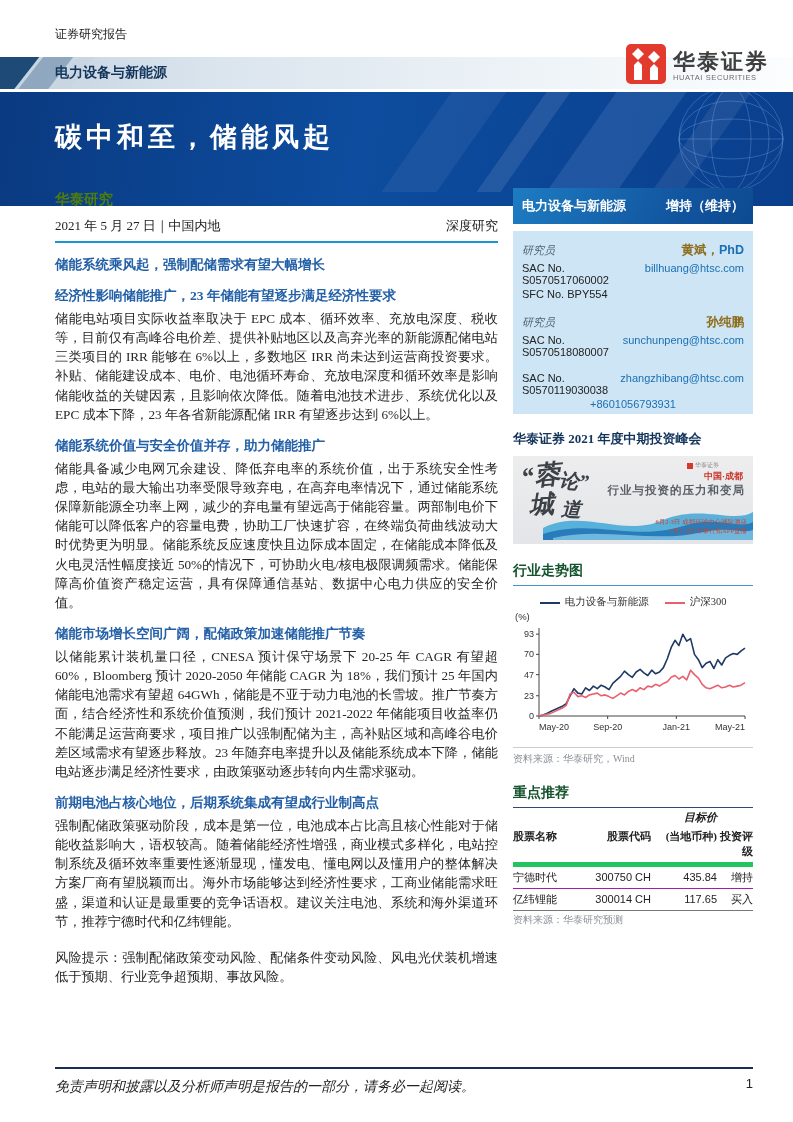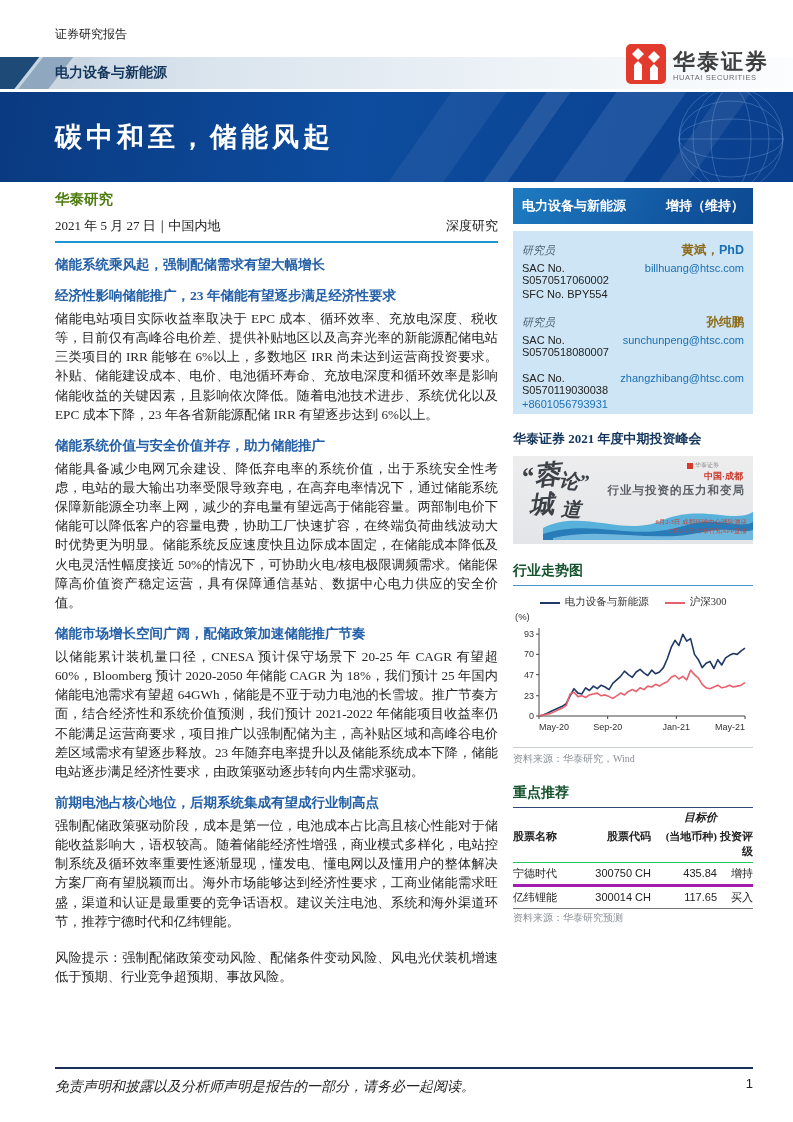--- a/index.html
+++ b/index.html
@@ -14,21 +14,21 @@
   .dg1{left:-14px;width:40px;background:#1d4a76;}
   .dg2{left:30px;width:30px;background:#8fa8bf;}
   .dg3{left:64px;width:16px;background:#c9d6e1;}
   .band-label{position:absolute;left:55px;top:7px;font-size:14px;font-weight:bold;color:#13355c;}
 
   .logo{position:absolute;left:626px;top:44px;display:flex;align-items:center;gap:7px;}
   .logo-txt .cn{font-size:22px;font-weight:bold;color:#3f3f3f;letter-spacing:2px;line-height:22px;}
   .logo-txt .en{font-size:7.5px;color:#6b6b6b;letter-spacing:0.6px;font-family:"Liberation Sans",sans-serif;}
 
   
-  .banner{position:absolute;left:0;top:92px;width:793px;height:90px;overflow:hidden;
+  .banner{position:absolute;left:0;top:92px;width:793px;height:114px;overflow:hidden;
           background:linear-gradient(100deg,#0a3a81 0%,#0d4c9e 45%,#0a3f8d 100%);}
   .banner .bd{position:absolute;top:-10px;height:110px;transform:skewX(-35deg);}
   .bd1{left:420px;width:55px;background:rgba(255,255,255,0.06);}
   .bd2{left:515px;width:24px;background:rgba(255,255,255,0.10);}
   .bd3{left:585px;width:70px;background:rgba(140,180,230,0.16);}
   .bd4{left:690px;width:30px;background:rgba(255,255,255,0.08);}
   .globe{position:absolute;right:-18px;top:-8px;opacity:.65;}
   .banner-title{position:absolute;left:55px;top:27px;font-size:27px;font-weight:bold;color:#fff;letter-spacing:4px;}
 
   
@@ -49,21 +49,21 @@
   .analyst-box{background:#cde5f4;margin-top:7px;padding:11px 9px 4px;box-sizing:border-box;}
   .an-block + .an-block{margin-top:14px;}
   .an-row1{display:flex;justify-content:space-between;align-items:baseline;}
   .role{font-size:11px;font-style:italic;color:#4e6374;}
   .aname{font-size:12.5px;font-weight:bold;color:#8f6e1e;}
   .aname .sfx{color:#1a6fb5;font-family:"Liberation Sans",sans-serif;}
   .an-row{display:flex;justify-content:space-between;font-size:11px;margin-top:3px;
           font-family:"Liberation Sans",sans-serif;color:#222;}
   .an-line{font-size:11px;margin-top:2px;font-family:"Liberation Sans",sans-serif;color:#222;}
   .email,.phone{color:#1a6fb5;text-decoration:none;}
-  .an-phone{text-align:left;font-size:11px;margin-top:2px;font-family:"Liberation Sans",sans-serif;}
+  .an-phone{text-align:center;font-size:11px;margin-top:2px;font-family:"Liberation Sans",sans-serif;}
 
   .summit-h{margin-top:16px;font-size:13px;font-weight:bold;color:#13355c;}
   .summit-banner{position:relative;margin-top:8px;height:88px;background:linear-gradient(180deg,#ededee 0%,#e3e5e8 100%);overflow:hidden;}
   .callig span{position:absolute;font-style:italic;color:#3c4147;font-weight:bold;}
   .cg1{left:8px;top:2px;font-size:26px;transform:rotate(-6deg);}
   .cg2{left:46px;top:12px;font-size:20px;transform:rotate(4deg);}
   .cg3{left:16px;top:32px;font-size:25px;transform:rotate(-4deg);}
   .cg4{left:48px;top:40px;font-size:20px;transform:rotate(3deg);}
   .mini-logo{position:absolute;right:34px;top:5px;display:flex;gap:2px;align-items:center;font-size:6px;color:#888;}
   .mini-logo i{width:6px;height:6px;background:#d8382b;display:inline-block;}
@@ -77,22 +77,22 @@
   .picks-h{border-bottom-color:#2c4a73;}
   .legend{display:flex;justify-content:center;gap:16px;align-items:center;margin-top:9px;font-size:10.5px;color:#333;}
   .legend .sw{display:inline-block;width:20px;height:2px;margin-right:5px;vertical-align:middle;}
   .pct{font-size:9.5px;color:#333;margin:2px 0 0 2px;font-family:"Liberation Sans",sans-serif;}
   .src{margin-top:5px;border-top:1px solid #c9ced2;padding-top:4px;font-size:10px;color:#8a9097;}
   .src2{margin-top:2px;font-size:10px;color:#8a9097;}
 
   .t-row{display:grid;grid-template-columns:62px 76px 66px 1fr;font-size:11px;padding:2px 0;align-items:baseline;}
   .t-row .c2,.t-row .c3,.t-row .c4{text-align:right;}
   .t-head{font-weight:bold;font-style:italic;}
-  .t-head2{font-weight:bold;border-bottom:1px solid #22c55e;padding-bottom:3px;}
-  .t-data{border-bottom:3px solid #a21caf;padding:3px 0;}
+  .t-head2{font-weight:bold;border-bottom:5px solid #22c55e;padding-bottom:3px;}
+  .t-data{border-bottom:1px solid #a21caf;padding:3px 0;}
   .t-data:last-of-type{border-bottom:1px solid #777;}
   .t-data .c2,.t-data .c3{font-family:"Liberation Sans",sans-serif;}
 
   
   .footer-line{position:absolute;left:55px;width:698px;top:1067px;border-top:2px solid #1a2f55;}
   .footer-text{position:absolute;left:55px;top:1078px;font-size:14px;font-style:italic;color:#222;}
   .page-num{position:absolute;right:40px;top:1076px;font-size:13px;color:#222;font-family:"Liberation Sans",sans-serif;}
 </style>
 </head>
 <body>

